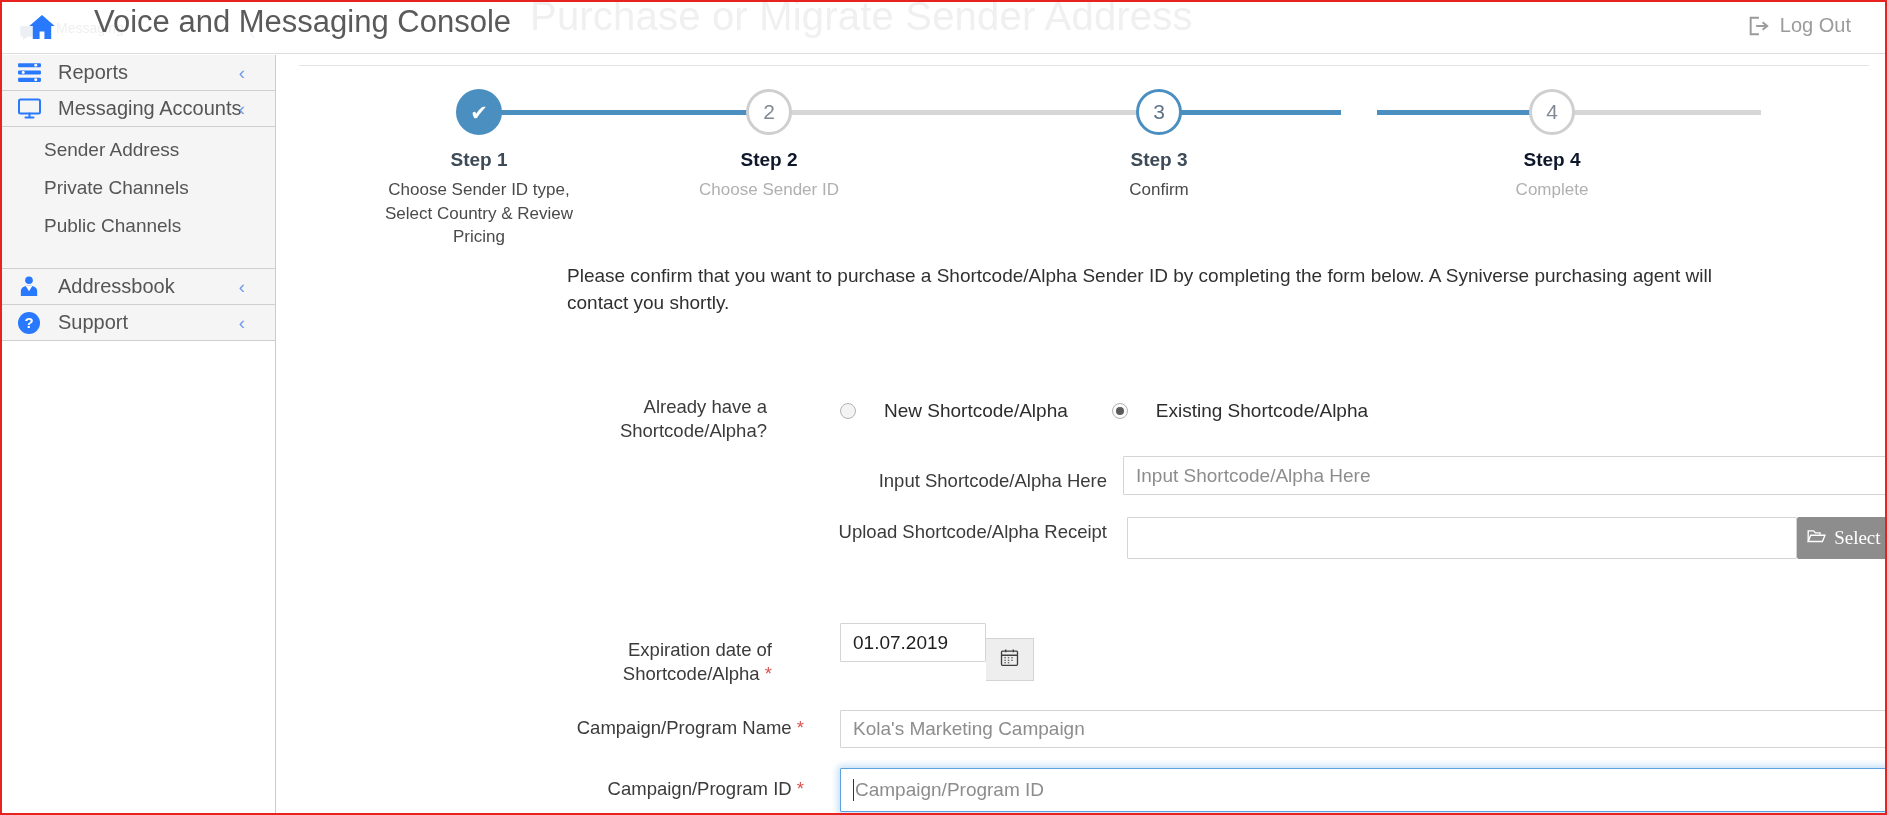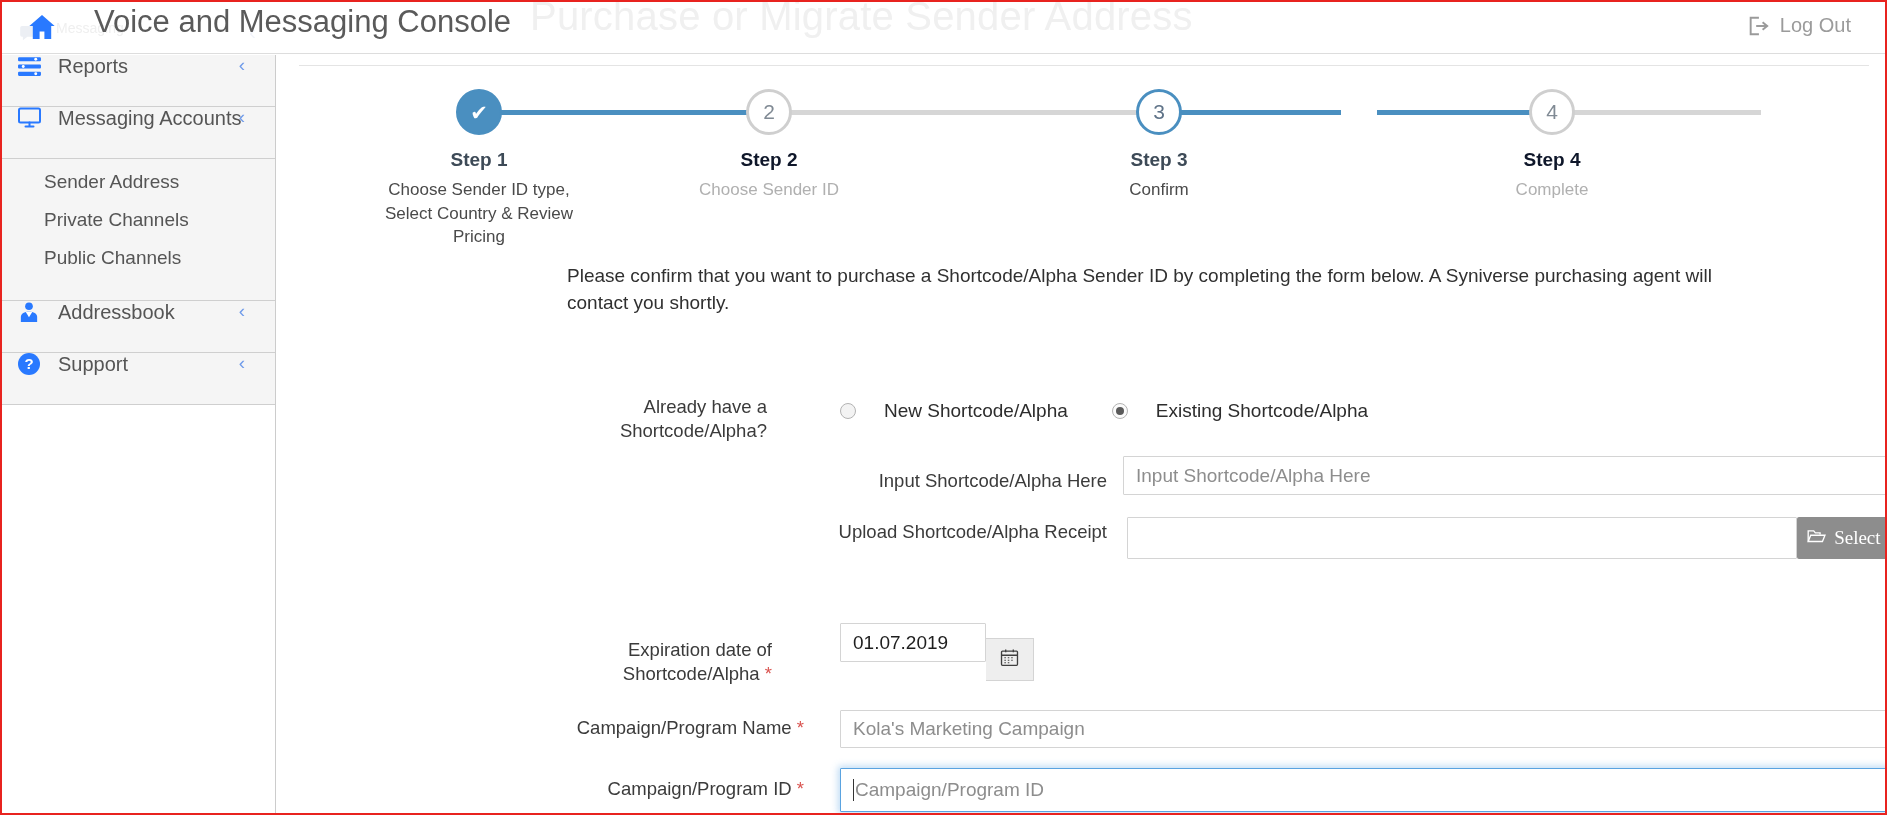--- a/index.html
+++ b/index.html
@@ -84,25 +84,25 @@
   .sidebar {
     position: absolute;
     left: 0; top: 53px;
     width: 274px; height: 760px;
     background: #ffffff;
     border-right: 1px solid #cccccc;
     z-index: 2;
   }
   .nav-item {
     position: relative;
-    height: 52px;
+    height: 36px;
     background: #f5f5f5;
     border-bottom: 1px solid #cfcfcf;
     display: flex;
-    align-items: flex-start;
+    align-items: center;
     cursor: pointer;
   }
   .nav-item .nav-icon {
     width: 26px; height: 22px;
     margin-left: 14px; margin-right: 16px;
     flex: 0 0 auto;
     color: #2979ff;
     display: flex; align-items: center; justify-content: center;
   }
   .nav-item .nav-label {

